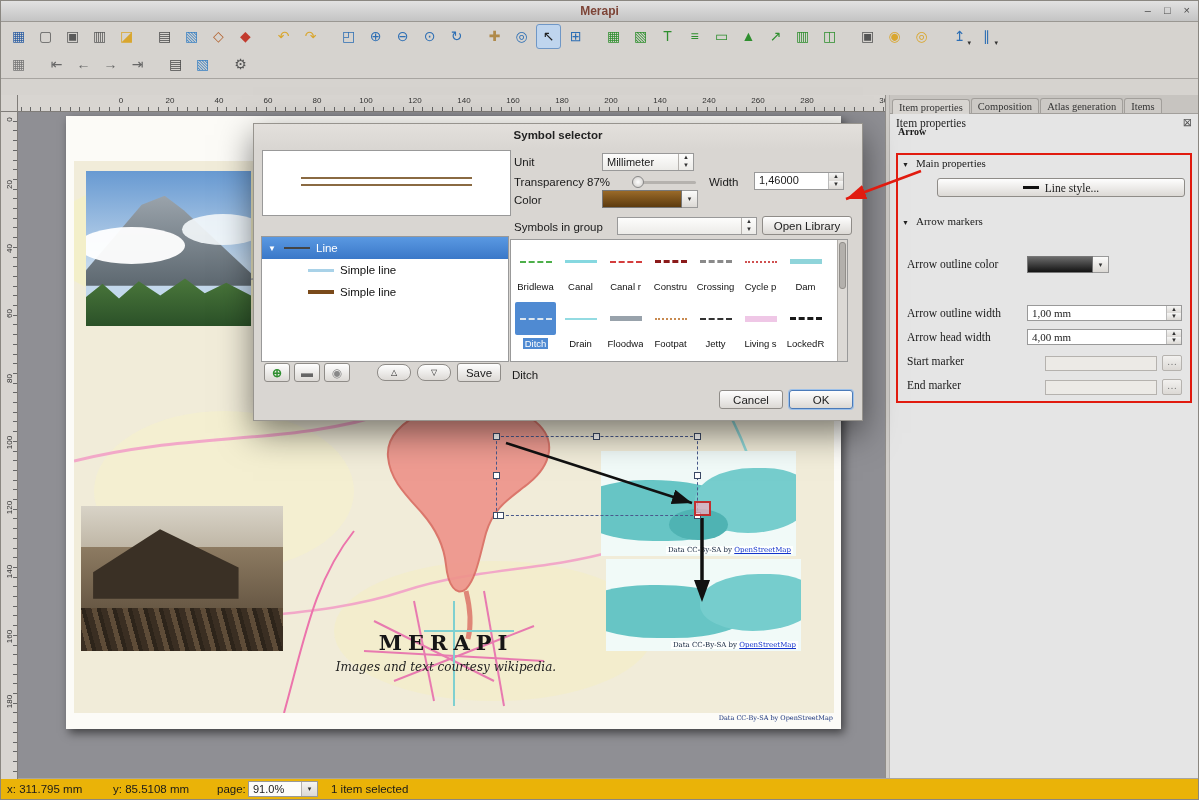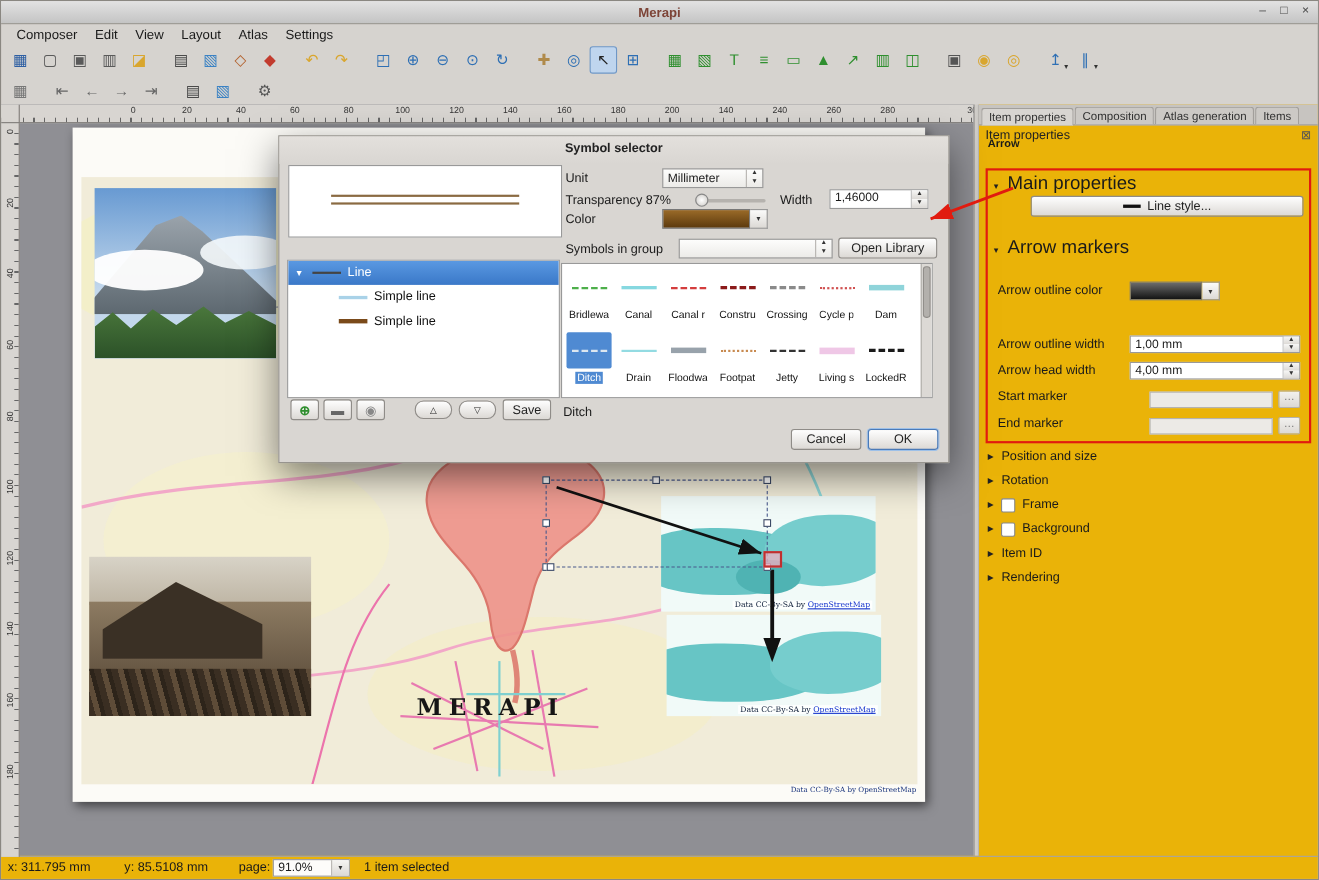--- a/index.html
+++ b/index.html
@@ -84,32 +84,32 @@
     background:rgba(242,173,192,.75);border:2px solid #c03030;box-sizing:border-box;}
 
   .map-title{position:absolute;left:250px;top:514px;width:260px;text-align:center;
     font-family:"DejaVu Serif",serif;font-size:21px;font-weight:600;letter-spacing:6px;color:#161616;}
   .map-caption{position:absolute;left:180px;top:544px;width:400px;text-align:center;
     font-family:"DejaVu Serif",serif;font-style:italic;font-size:12px;color:#222;}
   .footer-credit{position:absolute;right:8px;top:598px;font-family:"DejaVu Serif",serif;font-size:6.5px;color:#15307a;}
 
   
   .splitter{width:3px;background:#cfccc8;border-left:1px solid #918e8a;border-right:1px solid #b8b5b1;}
-  .dock{width:308px;background:#eab308;position:relative;font-size:11.5px;}
+  .dock{width:308px;background:#e5e5e5;position:relative;font-size:11.5px;font-family:Liberation Serif, serif;}
   .dock-tabs{position:absolute;top:0;left:0;right:0;height:18px;display:flex;background:#c7c4c0;
     border-bottom:1px solid #a29f9b;padding-left:2px;gap:1px;align-items:flex-end;}
   .dock-tab{padding:2px 6px 1px;font-size:10.5px;color:#333;border:1px solid #a29f9b;border-bottom:none;
     border-radius:3px 3px 0 0;background:#ccc9c5;white-space:nowrap;}
   .dock-tab.active{background:#d8d5d1;position:relative;top:1px;}
   .panel-header{position:absolute;top:22px;left:6px;font-size:11.5px;color:#222;}
   .panel-close{position:absolute;top:21px;right:6px;font-size:11px;color:#555;}
   .arrow-label{position:absolute;top:31px;left:8px;font-weight:bold;font-size:10px;}
   .dk-row{position:absolute;left:0;right:0;height:18px;}
   .dk-label{position:absolute;left:17px;top:2px;}
-  .grp-header{position:absolute;font-size:17px;}
+  .grp-header{position:absolute;font-size:11px;}
   .tri-down::before{content:"▼";font-size:7px;margin-right:7px;color:#222;}
   .tri-right::before{content:"▶";font-size:7px;margin-right:7px;color:#222;}
   .swatch-btn{position:absolute;left:137px;top:0;display:flex;}
   .swatch{width:64px;height:15px;background:linear-gradient(#6b6b6b,#131313);border:1px solid #777;}
   .mini-dd{width:15px;height:15px;border:1px solid #999;border-left:none;
     background:linear-gradient(#fbfbfa,#dcd9d5);font-size:7px;display:flex;align-items:center;justify-content:center;color:#333;}
   .spin{position:absolute;display:flex;border:1px solid #999;background:#fff;height:16px;box-sizing:border-box;}
   .spin .val{flex:1;font-size:11px;padding:1px 4px;white-space:nowrap;}
   .spin .arrows{width:14px;border-left:1px solid #bbb;display:flex;flex-direction:column;}
   .spin .arrows span{flex:1;font-size:6px;text-align:center;line-height:7px;color:#333;background:linear-gradient(#f6f6f5,#dcd9d5);}
@@ -190,29 +190,20 @@
   <div class="titlebar">
     <div class="title">Merapi</div>
     <div class="win-controls">
 
     <span>–</span>
         <span>□</span>
         <span>×</span>
       </div>
   </div>
 
-  <div class="menubar">
-
-  <span class="menu-item">Composer</span>
-      <span class="menu-item">Edit</span>
-      <span class="menu-item">View</span>
-      <span class="menu-item">Layout</span>
-      <span class="menu-item">Atlas</span>
-      <span class="menu-item">Settings</span>
-    </div>
 
   <div class="toolbar" id="toolbar1">
 
       <span class="tool">
         <span class="glyph" style="color: rgb(46, 95, 163);">▦</span>
 
       </span>
 
       <span class="tool">
         <span class="glyph" style="color: rgb(90, 90, 90);">▢</span>
@@ -585,20 +576,21 @@
             <div class="handle" style="right:-4px;top:-4px"></div>
             <div class="handle" style="left:-4px;top:35px"></div>
             <div class="handle" style="right:-4px;top:35px"></div>
             <div class="handle" style="left:-4px;bottom:-4px"></div>
             <div class="handle" style="left: auto96px;bottom:-4px"></div>
             <div class="handle" style="right:-4px;bottom:-4px"></div>
           </div>
           <div class="pink-box"></div>
 
           <div class="map-title">MERAPI</div>
+          <div class="map-caption">Images and text courtesy wikipedia.</div>
           <div class="footer-credit"><span>Data CC-By-SA by </span><span class="link">OpenStreetMap</span></div>
 
         </div>
       </div>
     </div>
 
     <div class="splitter"></div>
 
     <div class="dock">
       <div class="dock-tabs">
@@ -652,52 +644,20 @@
         <span class="dk-label">Start marker</span>
         <span class="marker-field"></span>
         <span class="dots-btn">…</span>
       </div>
       <div class="dk-row" style="top:282px">
         <span class="dk-label">End marker</span>
         <span class="marker-field"></span>
         <span class="dots-btn">…</span>
       </div>
 
-      <div class="sections">
-
-          <div class="sec-row tri-right">
-
-            <span>Position and size</span>
-          </div>
-
-          <div class="sec-row tri-right">
-
-            <span>Rotation</span>
-          </div>
-
-          <div class="sec-row tri-right">
-            <span class="cb"></span>
-            <span>Frame</span>
-          </div>
-
-          <div class="sec-row tri-right">
-            <span class="cb"></span>
-            <span>Background</span>
-          </div>
-
-          <div class="sec-row tri-right">
-
-            <span>Item ID</span>
-          </div>
-
-          <div class="sec-row tri-right">
-
-            <span>Rendering</span>
-          </div>
-        </div>
     </div>
   </div>
 
   <div class="dialog">
     <div class="dialog-title">Symbol selector</div>
 
     <div class="preview">
       <div class="pline" style="top:26px"></div>
       <div class="pline" style="top:33px"></div>
     </div>

